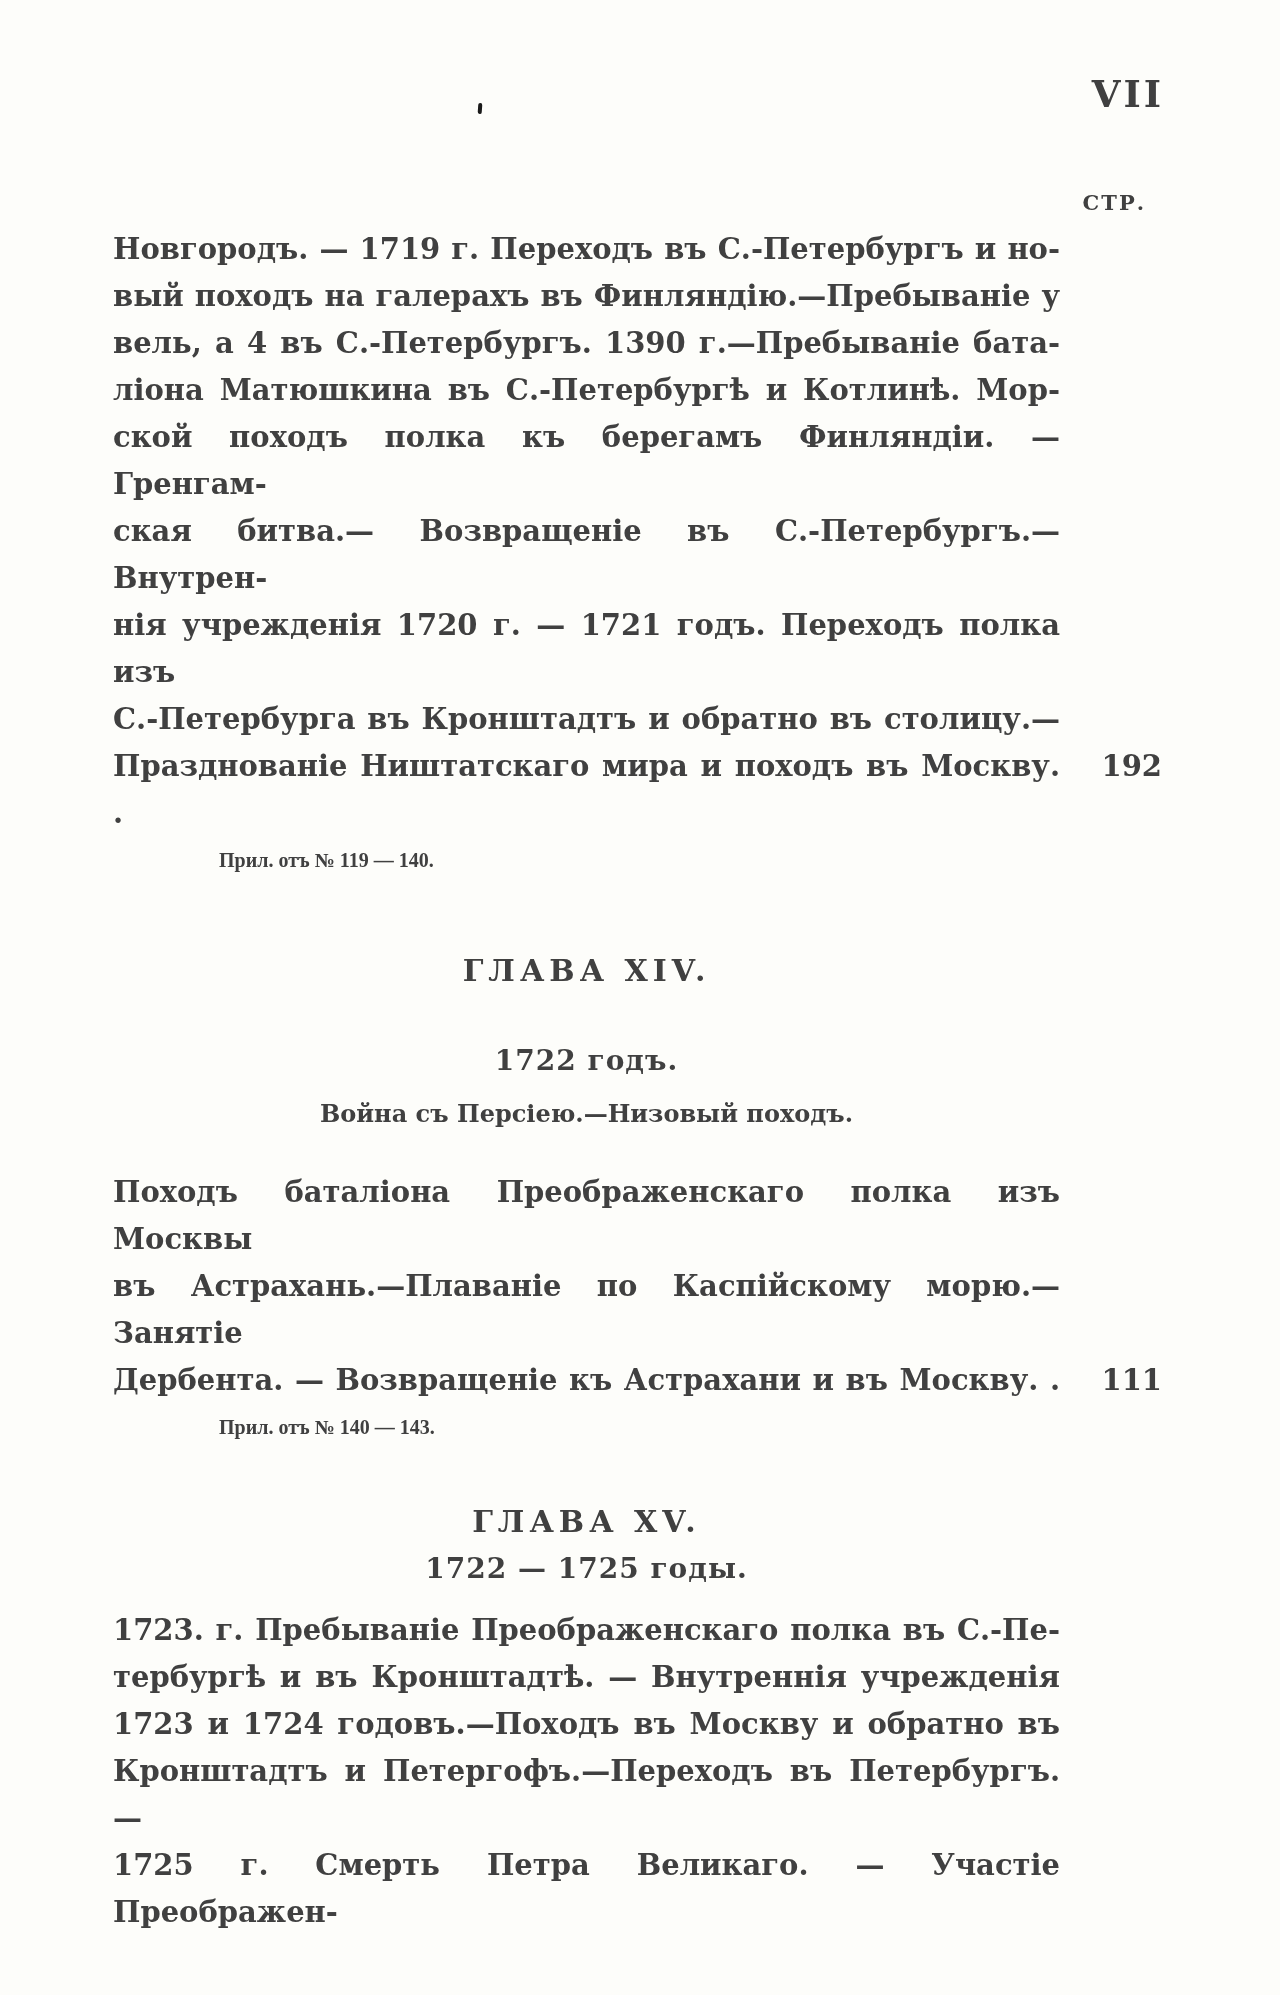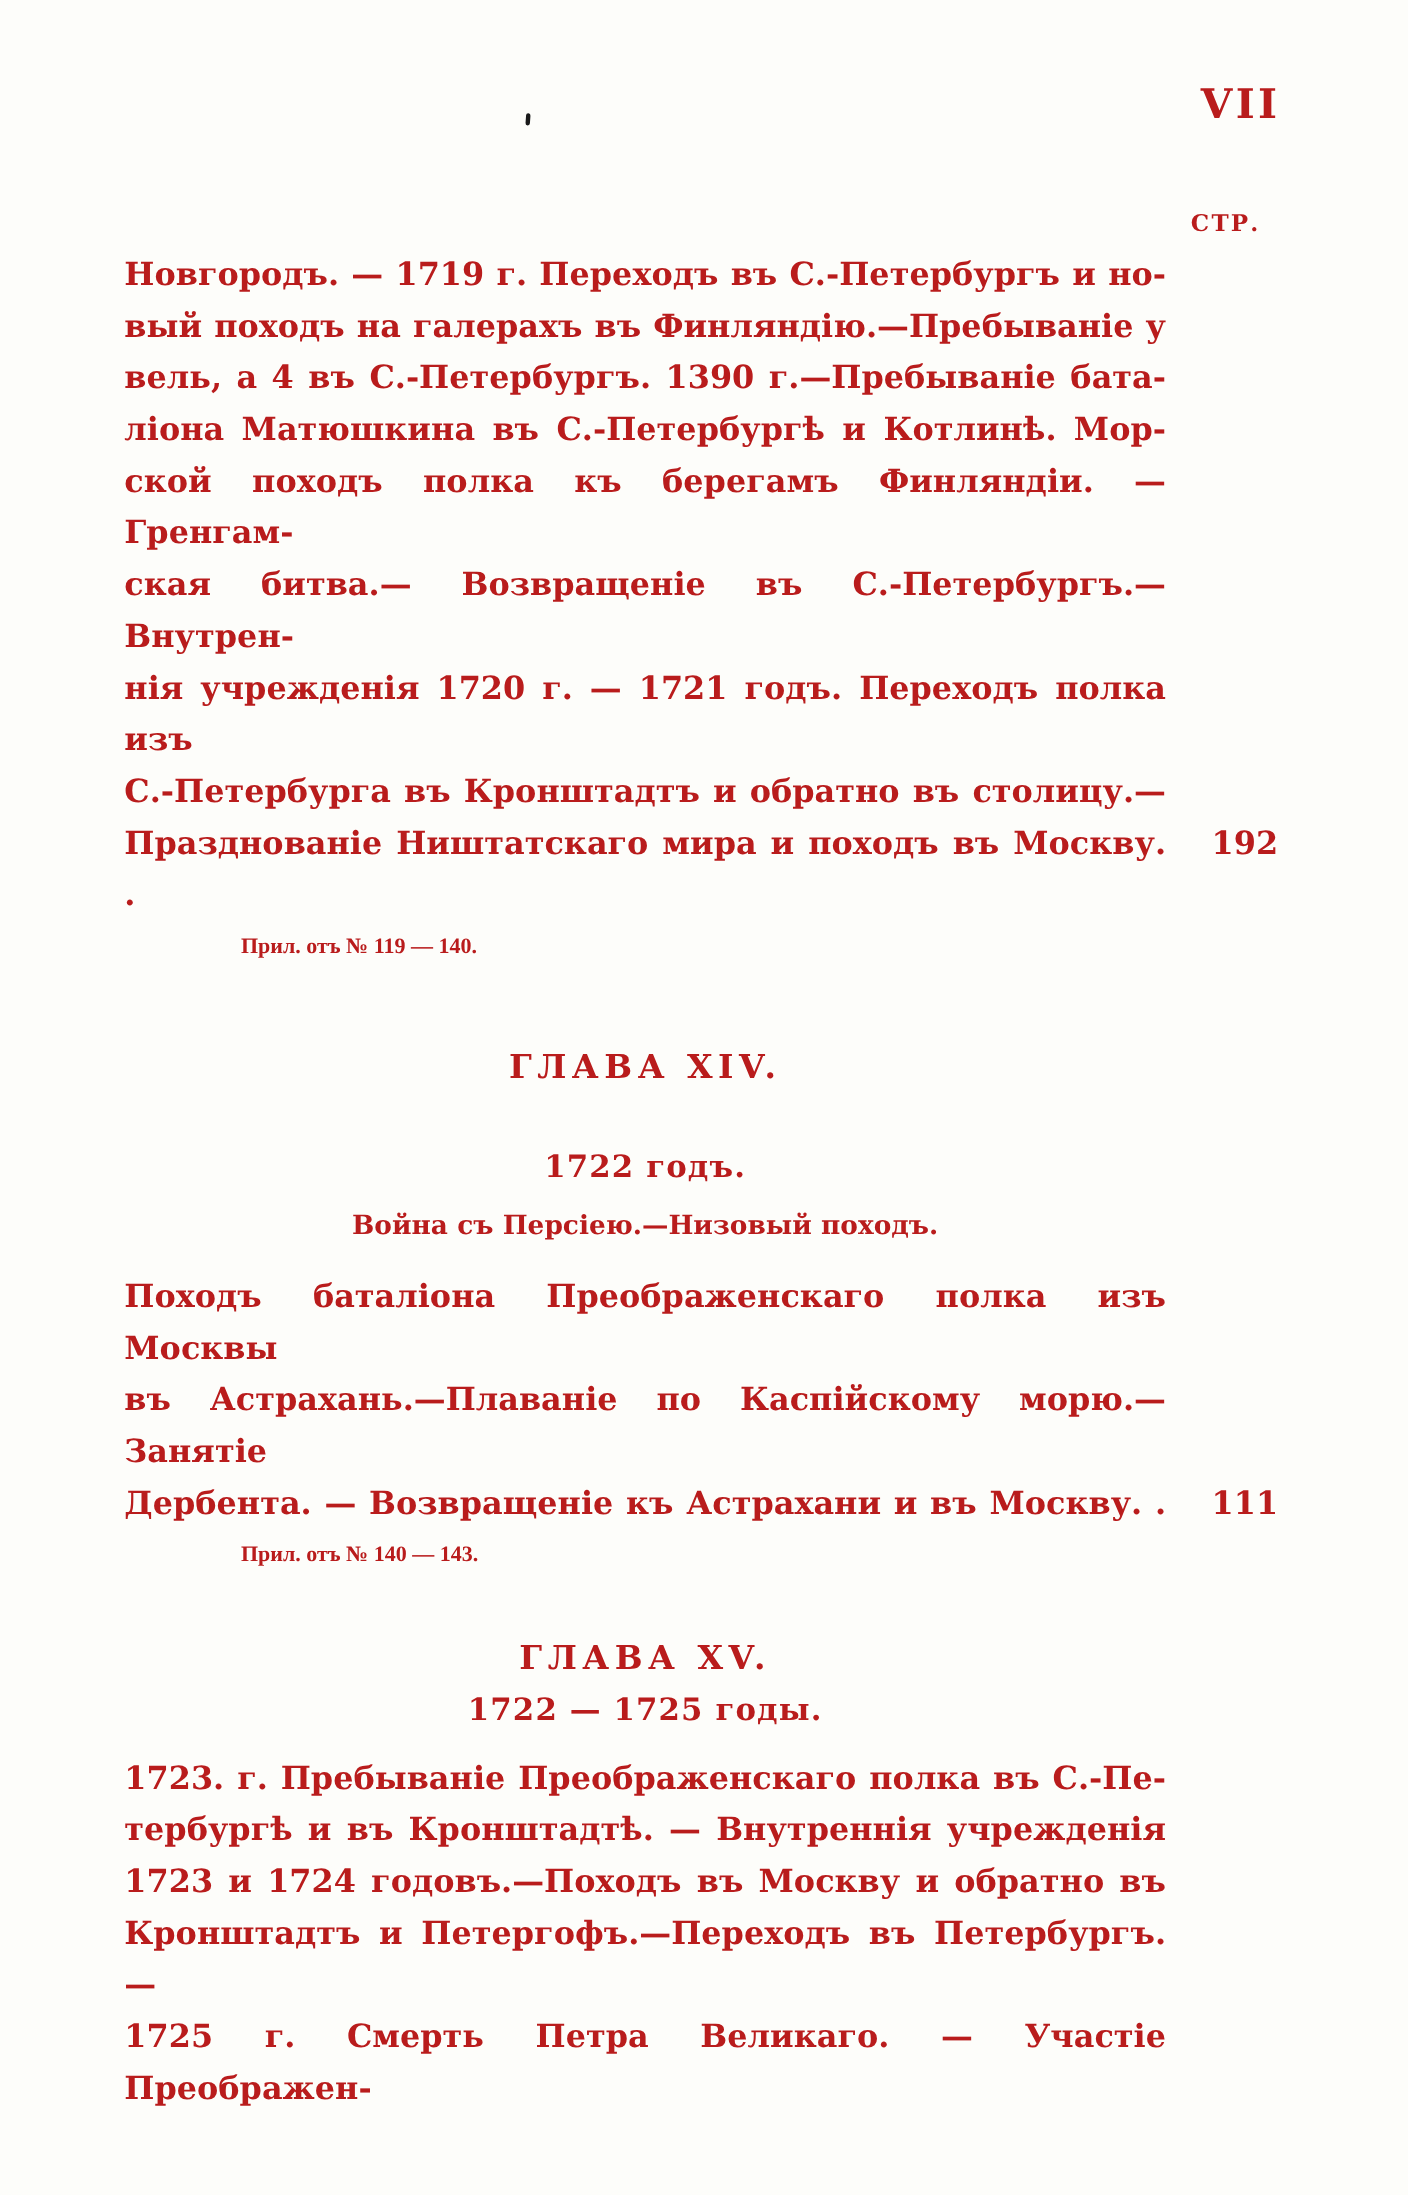--- a/index.html
+++ b/index.html
@@ -5,21 +5,21 @@
   html, body {
     margin: 0;
     padding: 0;
     background: #fdfdfa;
   }
   .page {
     position: relative;
     width: 1280px;
     height: 1995px;
     background: #fdfdfa;
-    color: #b91c1c;
+    color: #404040;
     font-family: "DejaVu Serif", serif;
     font-weight: 700;
     overflow: hidden;
   }
   .folio {
     position: absolute;
     top: 72px;
     right: 116px;
     font-size: 37px;
     letter-spacing: 3px;
@@ -90,21 +90,21 @@
     letter-spacing: 1px;
   }
   .synopsis {
     font-size: 24px;
     line-height: 47px;
     text-align: center;
   }
   .mt-heading1 { margin-top: 63px; }
   .mt-year1    { margin-top: 43px; }
   .mt-syn1     { margin-top: 6px; }
-  .mt-para2    { margin-top: 18px; }
+  .mt-para2    { margin-top: 32px; }
   .mt-heading2 { margin-top: 47px; }
   .mt-year2    { }
   .mt-para3    { margin-top: 15px; }
 </style>
 </head>
 <body>
 
 <div class="page">
 
   <div class="folio">VII</div>

